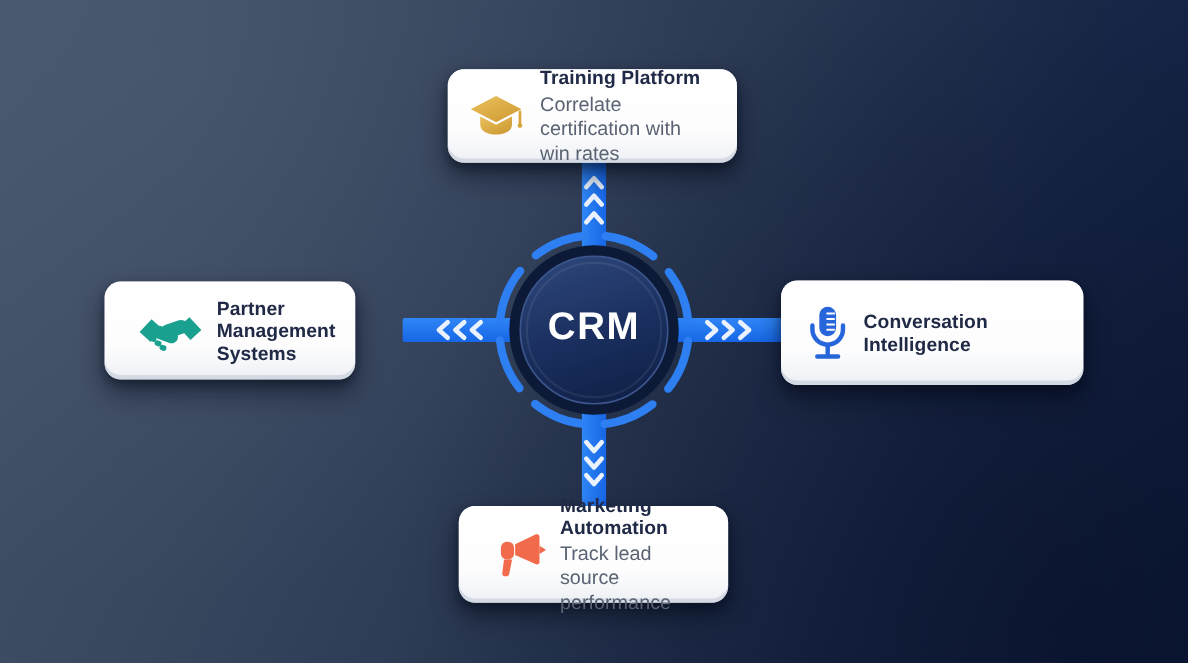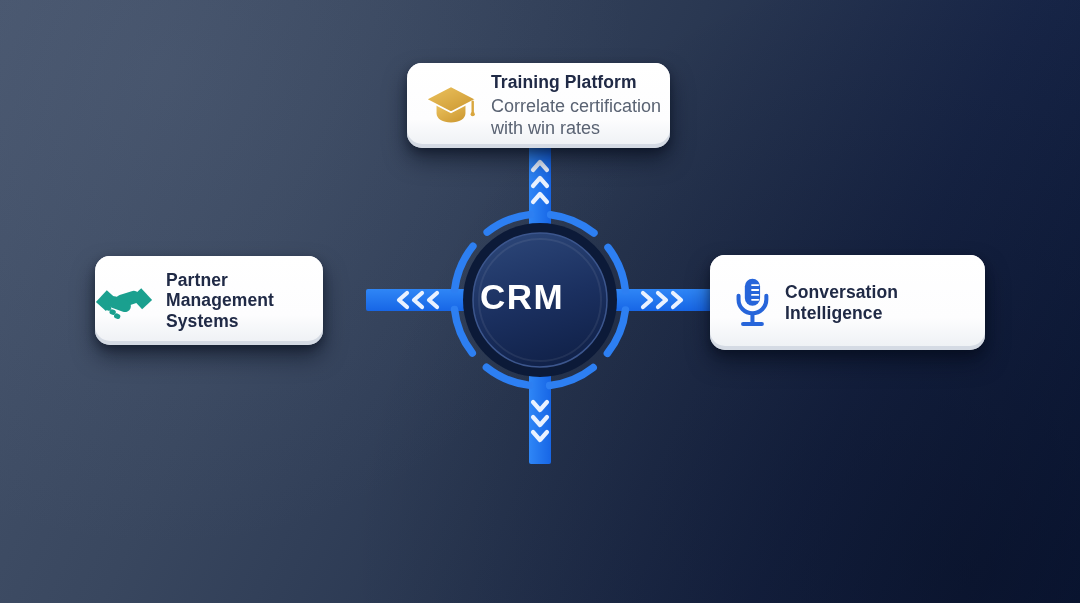--- a/index.html
+++ b/index.html
@@ -9,25 +9,25 @@
     background:linear-gradient(115deg,#46546c 0%,#39475f 28%,#2a3852 52%,#182648 76%,#0d1b3d 100%);
   }
   .stage::after{
     content:"";position:absolute;inset:0;z-index:0;pointer-events:none;
     background:radial-gradient(circle at 90% 95%, rgba(3,8,24,.45) 0%, rgba(3,8,24,0) 55%),
                radial-gradient(circle at 15% 12%, rgba(120,135,160,.14) 0%, rgba(120,135,160,0) 45%);
   }
   .layer-svg{position:absolute;left:0;top:0;z-index:1;}
   .crm-label{
     position:absolute;z-index:3;left:465px;top:277px;width:150px;
-    text-align:left;font-size:35px;font-weight:bold;color:#ffffff;letter-spacing:1.5px;margin-left:15px;
+    text-align:center;font-size:35px;font-weight:bold;color:#ffffff;letter-spacing:1.5px;
   }
   .card{
     position:absolute;z-index:2;box-sizing:border-box;
-    display:flex;align-items:center;gap:13px;padding:10px 0;
+    display:flex;align-items:center;gap:13px;padding:10px 31px;
     background:linear-gradient(180deg,#ffffff 0%,#fdfdfe 66%,#edf0f4 100%);
     border-radius:15px;
     box-shadow:0 12px 22px rgba(4,9,24,.5),0 4px 8px rgba(4,9,24,.35),
                inset 0 -4px 0 rgba(198,206,218,.65),inset 0 1px 0 #ffffff;
   }
   .card .icon{flex:0 0 auto;display:flex;align-items:center;justify-content:center;}
   .card .txt{flex:1 1 auto;min-width:0;}
   .card h3{margin:0;font-size:17.5px;line-height:1.15;color:#202a46;font-weight:bold;letter-spacing:.1px;}
   .card p{margin:3px 0 0;font-size:18px;line-height:1.24;color:#5a6373;}
   .card-top{left:407px;top:63px;width:263px;height:85px;padding-left:17px;}
@@ -150,14 +150,28 @@
         <path d="M7,21 L7,25 C7,33.6 13.9,40.5 22.5,40.5 C31.1,40.5 38,33.6 38,25 L38,21" fill="none" stroke="#2765DA" stroke-width="4.5" stroke-linecap="round"></path>
         <line x1="22.5" y1="41" x2="22.5" y2="50" stroke="#2765DA" stroke-width="4.5" stroke-linecap="round"></line>
         <line x1="12" y1="52.5" x2="33" y2="52.5" stroke="#2765DA" stroke-width="4.5" stroke-linecap="round"></line>
       </svg>
     </span>
     <div class="txt">
       <h3>Conversation Intelligence</h3>
     </div>
   </div>
 
+  <div class="card card-bottom">
+    <span class="icon">
+      <svg width="48" height="44" viewBox="0 0 52 46" fill="#F16A4B">
+        <path d="M22,13 L42,3.5 C44.5,2.4 46,3.6 46,6 L46,30 C46,32.4 44.5,33.6 42,32.5 L22,23.5 Z"></path>
+        <polygon points="46,14.5 52.5,18.5 46,22.5"></polygon>
+        <rect x="8" y="10.5" width="13" height="17.5" rx="6"></rect>
+        <path d="M11,28 L19,28 L16.2,42 C15.9,43.8 14.6,44.6 13,44.6 L11.8,44.6 C10,44.6 9,43.2 9.4,41.4 Z"></path>
+      </svg>
+    </span>
+    <div class="txt">
+      <h3>Marketing Automation</h3>
+      <p>Track lead source performance</p>
+    </div>
+  </div>
 
 </div>
 
 </body></html>

